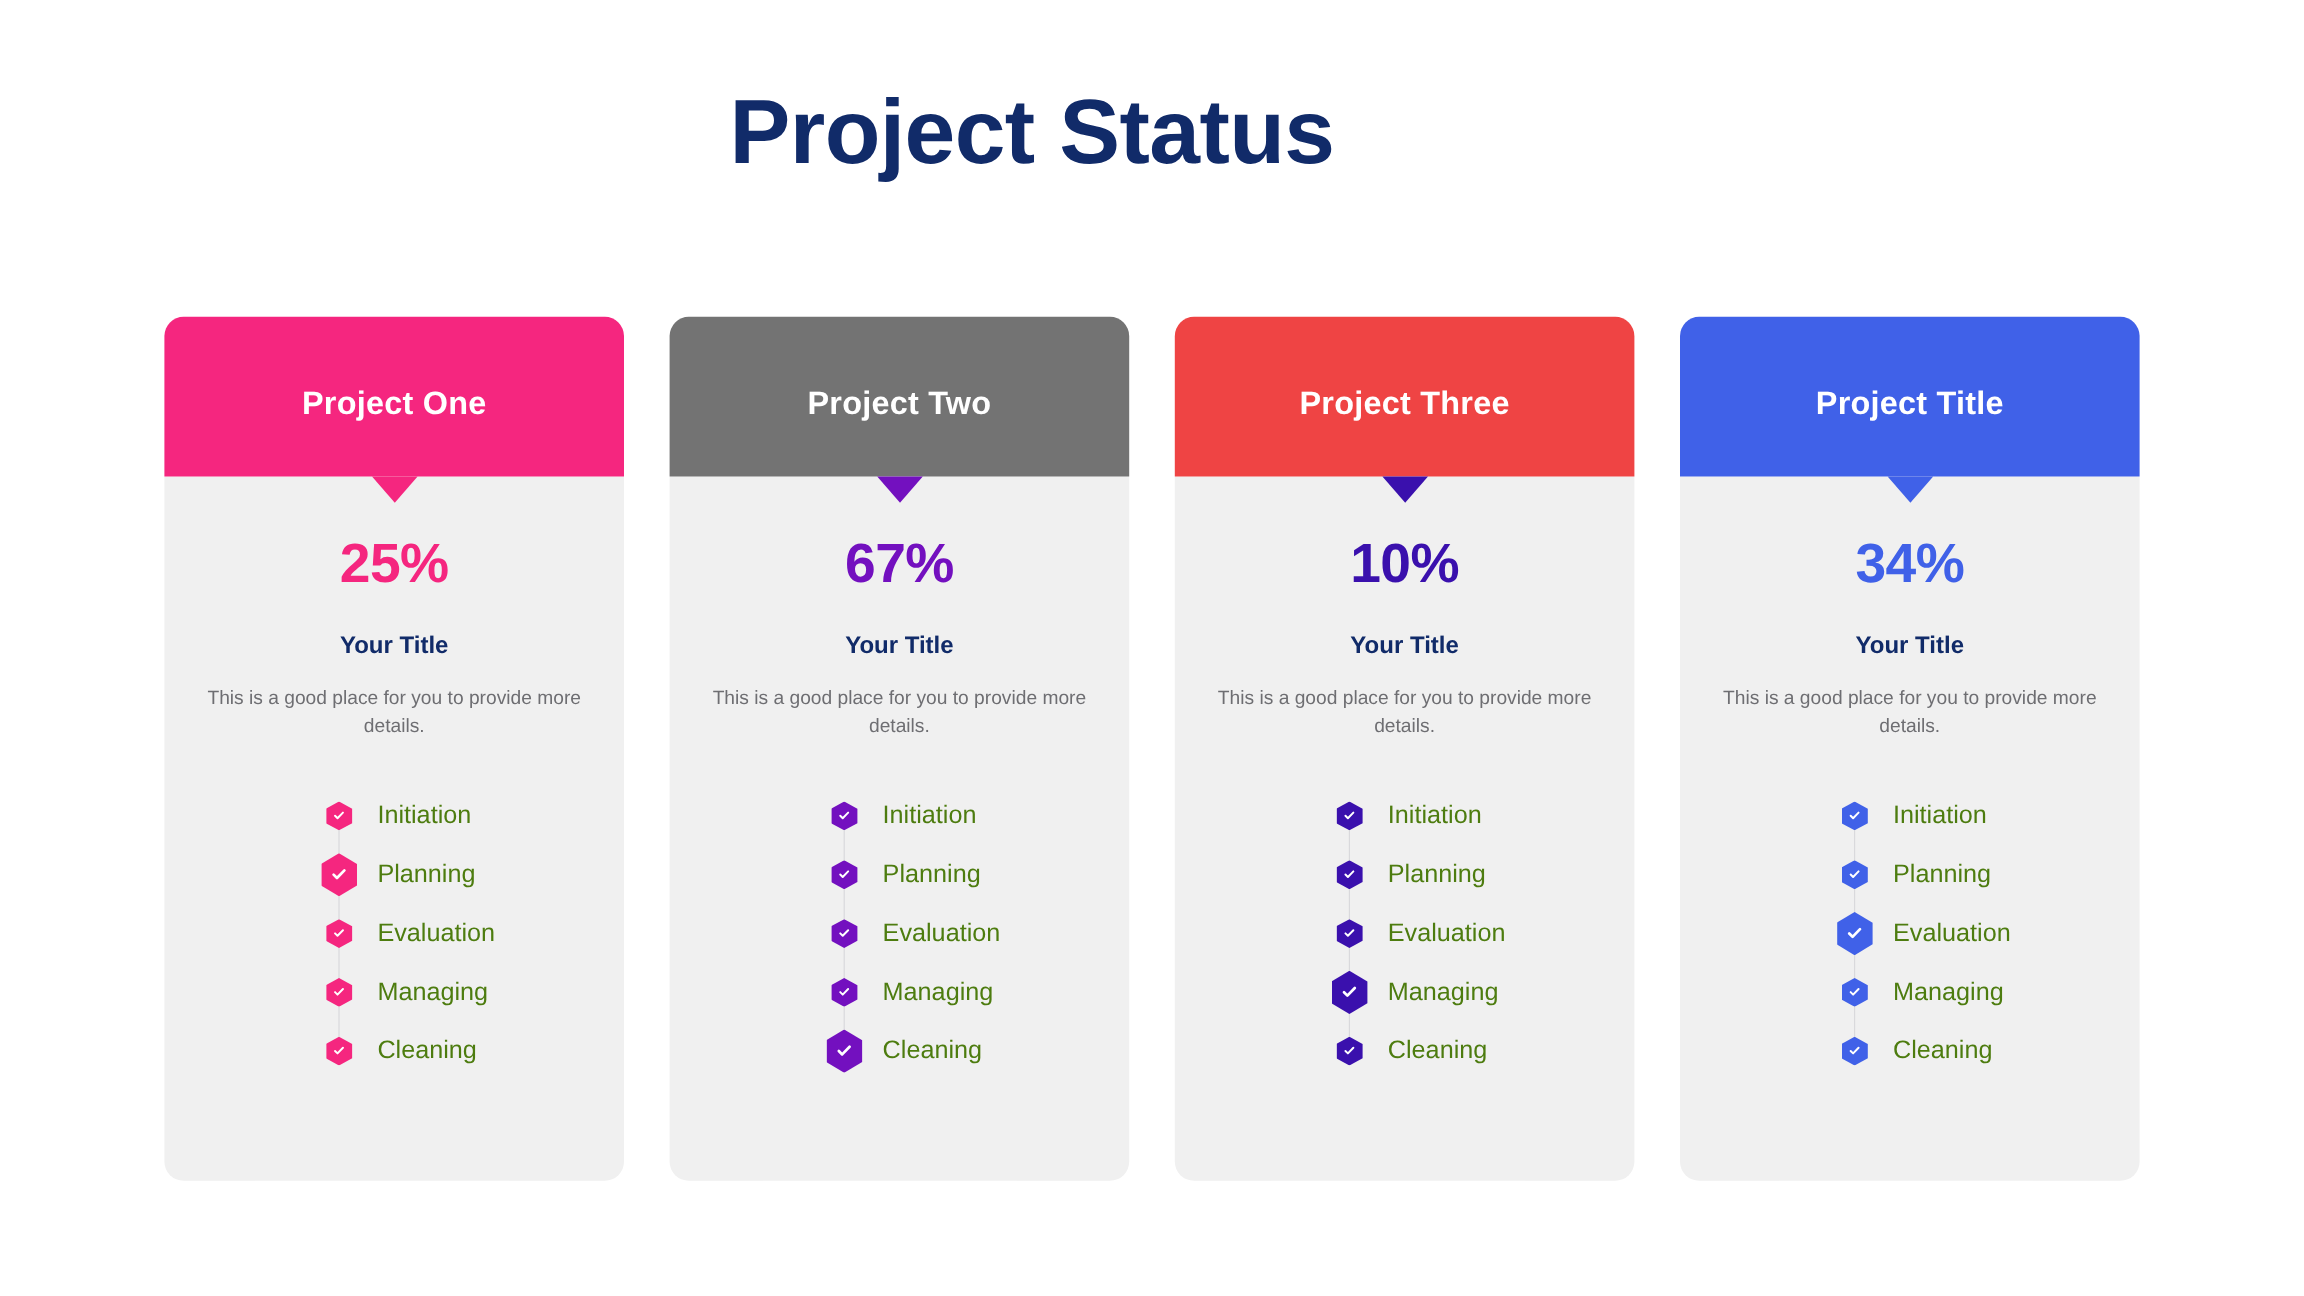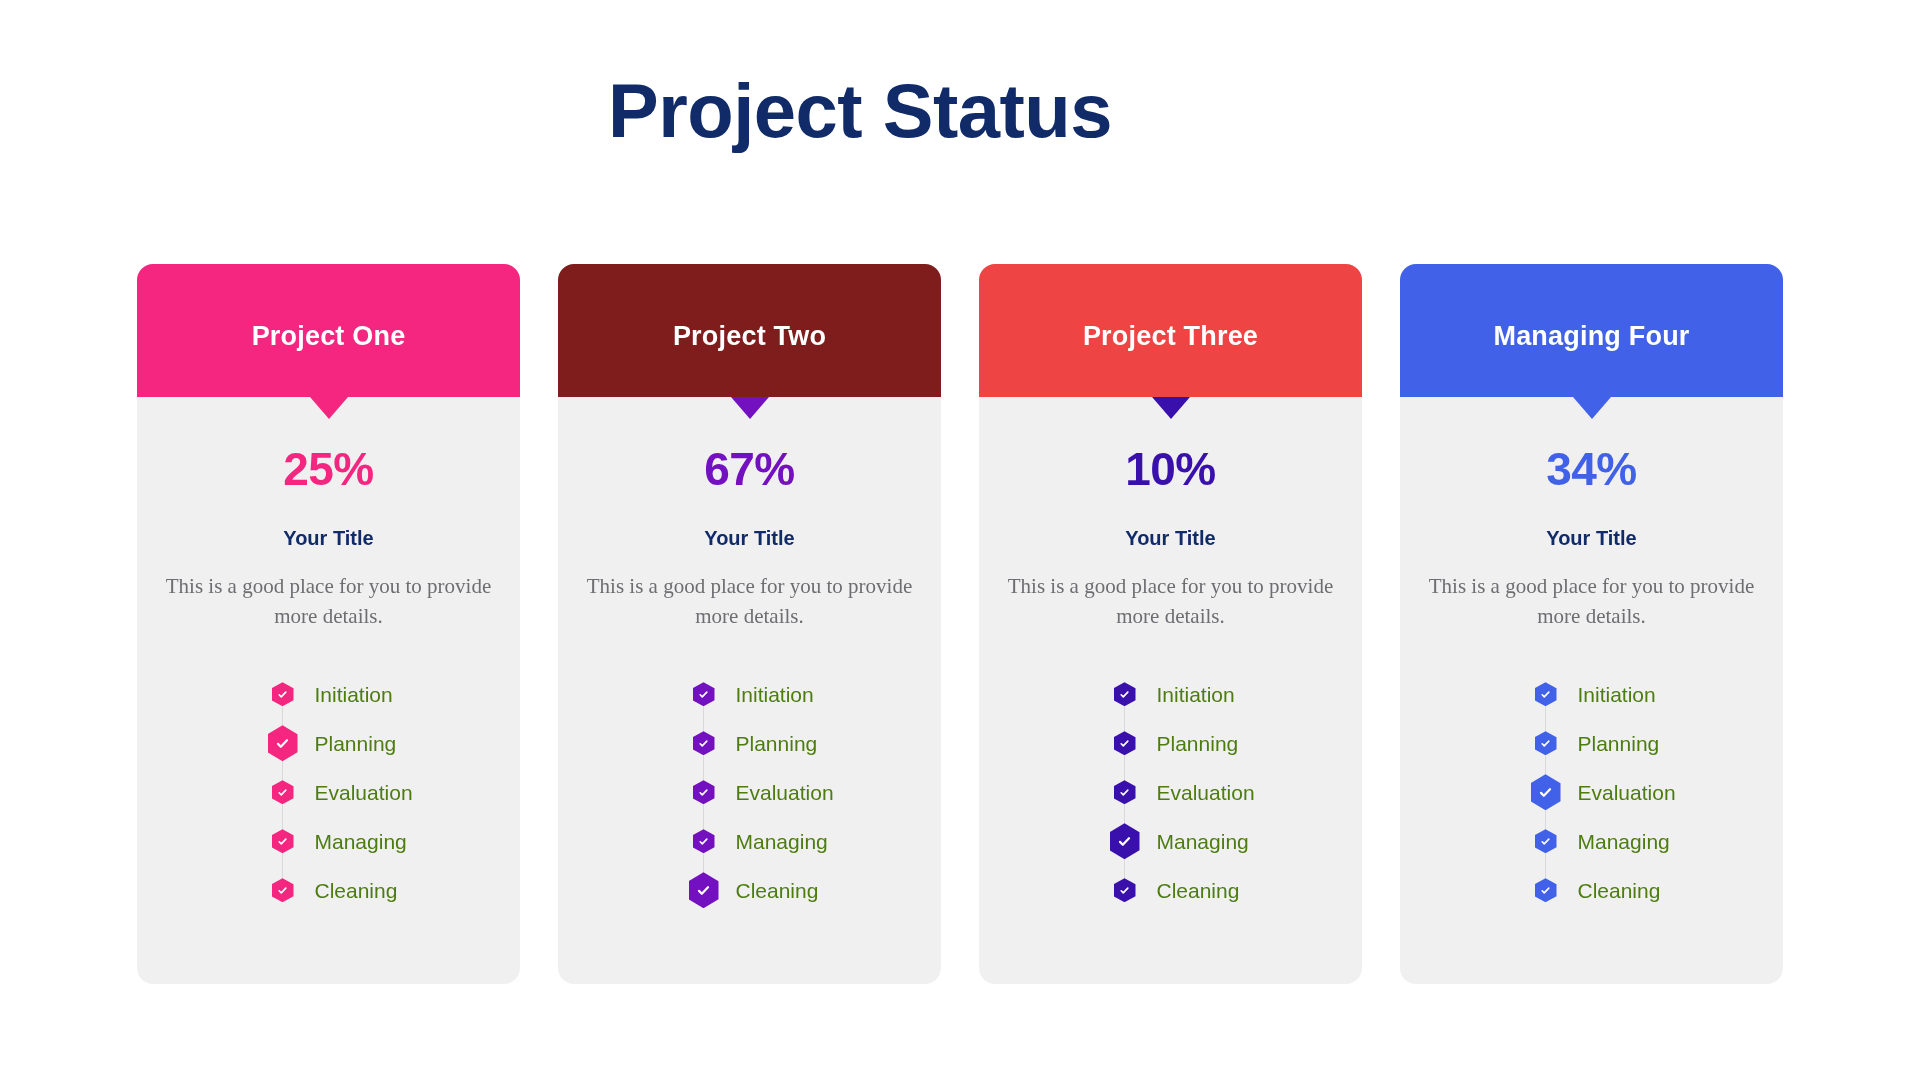--- a/index.html
+++ b/index.html
@@ -121,24 +121,23 @@
     font-size: 20px;
     font-weight: bold;
     color: #112b69;
     line-height: 1;
   }
 
   .card-desc {
     margin-top: 24px;
     width: 330px;
     text-align: center;
-    font-size: 21px;
+    font-size: 16px;
     color: #6e6e72;
     line-height: 1.42;
-    font-family: Liberation Serif, serif;
   }
 
   
   .checklist {
     position: relative;
     margin-top: 38px;
     width: 250px;
     padding-left: 64px;
     box-sizing: border-box;
   }
@@ -270,21 +269,21 @@
                     <path d="M3.2 8.4l3 3 6.6-6.8" fill="none" stroke="#ffffff" stroke-width="2.4" stroke-linecap="round" stroke-linejoin="round"></path>
                   </svg>
                 </span>
               </span>
               <span class="check-label">Cleaning</span>
             </div>
           </div>
         </div>
       </div>
       <div class="card">
-        <div class="card-header" style="background:#7f1d1d">
+        <div class="card-header" style="background:#737373">
           <span class="card-header-title">Project Two</span>
         </div>
         <div class="card-notch" style="border-top:22px solid #7310bf"></div>
         <div class="card-body">
           <div class="card-pct" style="color:#7310bf">67%</div>
           <div class="card-subtitle">Your Title</div>
           <div class="card-desc">This is a good place for you to provide more details.</div>
           <div class="checklist">
             <span class="check-rail"></span>
             <div class="check-item">
@@ -399,21 +398,21 @@
                   </svg>
                 </span>
               </span>
               <span class="check-label">Cleaning</span>
             </div>
           </div>
         </div>
       </div>
       <div class="card">
         <div class="card-header" style="background:#4061e8">
-          <span class="card-header-title">Managing Four</span>
+          <span class="card-header-title">Project Title</span>
         </div>
         <div class="card-notch" style="border-top:22px solid #4061e8"></div>
         <div class="card-body">
           <div class="card-pct" style="color:#4061e8">34%</div>
           <div class="card-subtitle">Your Title</div>
           <div class="card-desc">This is a good place for you to provide more details.</div>
           <div class="checklist">
             <span class="check-rail"></span>
             <div class="check-item">
               <span class="hex-wrap">

